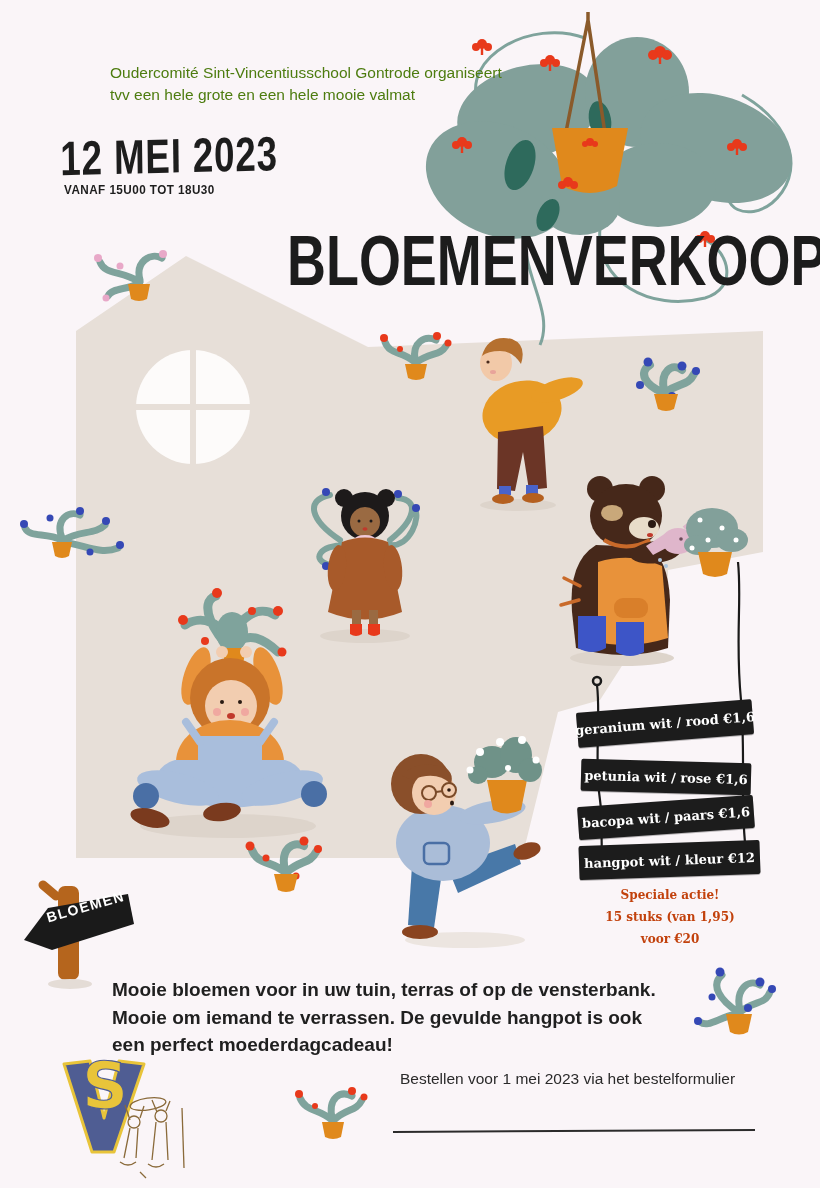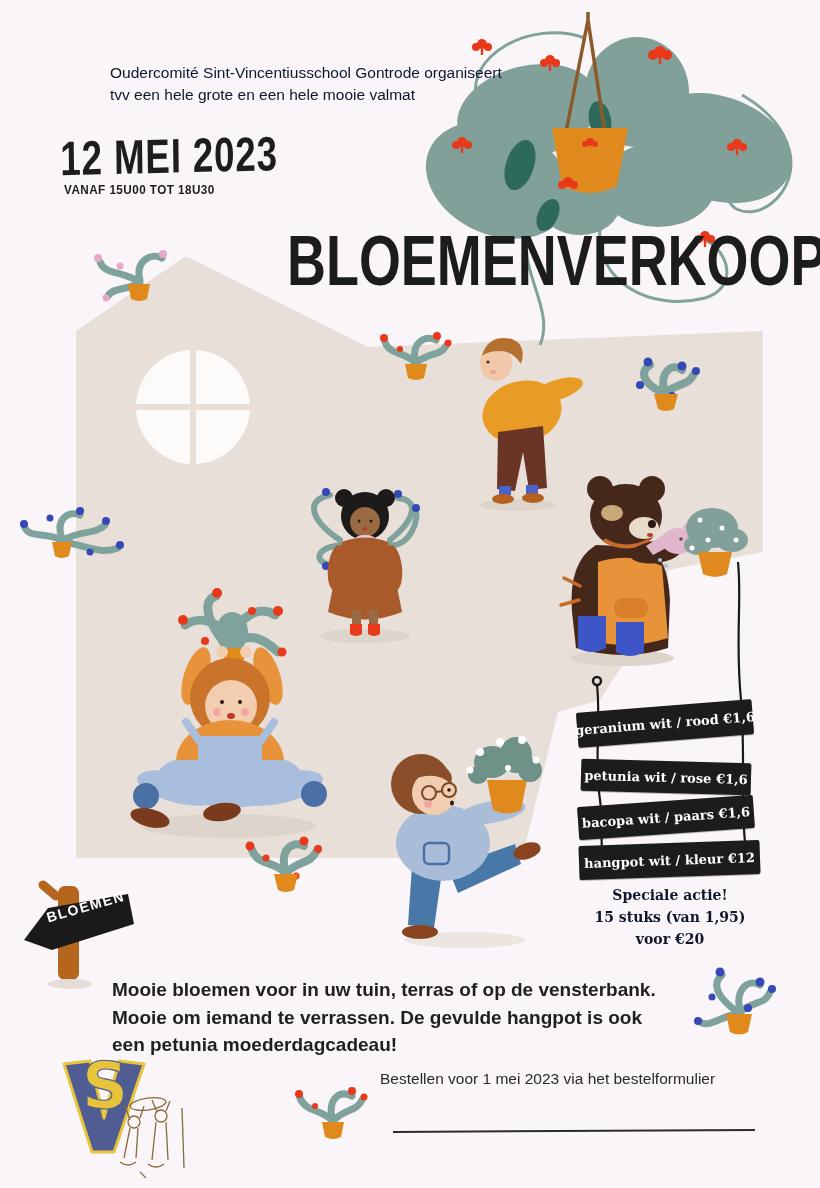--- a/index.html
+++ b/index.html
@@ -2,44 +2,44 @@
 <html><head>
 <meta charset="utf-8">
 <style>
   html,body{margin:0;padding:0;}
   body{font-family:"Liberation Sans",sans-serif;background:#ffffff;}
   .poster{position:relative;width:820px;height:1188px;background:#faf5f8;overflow:hidden;}
   .illo{position:absolute;inset:0;z-index:1;}
   .textlayer{position:absolute;inset:0;z-index:2;}
   .abs{position:absolute;}
 
-  .organizer{left:110px;top:62px;font-size:15.5px;line-height:21.5px;color:#0f172a;}
+  .organizer{left:110px;top:62px;font-size:15.5px;line-height:21.5px;color:#4d7c0f;}
   .date{left:60px;top:130px;font-size:46px;font-weight:bold;color:#1d1d1d;letter-spacing:1px;
         transform:scale(0.8,1.05) rotate(-1deg);transform-origin:left top;white-space:nowrap;}
   .time{left:64px;top:182px;font-size:13px;font-weight:bold;color:#1d1d1d;letter-spacing:0.5px;
         transform:scaleX(0.9);transform-origin:left top;}
   .title{left:287px;top:220px;font-size:58px;font-weight:bold;color:#1c1c1c;white-space:nowrap;
          transform:scale(0.93,1.2);transform-origin:left top;letter-spacing:0px;}
 
   .price-sign{background:#1c1c1c;color:#ffffff;display:flex;align-items:center;justify-content:center;
               font-family:"DejaVu Serif",serif;font-weight:bold;font-size:13px;border-radius:2px;
               box-shadow:0 1px 0 rgba(0,0,0,.25);white-space:nowrap;}
   .sign1{left:577px;top:706px;width:176px;height:35px;transform:rotate(-4.5deg);}
   .sign2{left:581px;top:761px;width:170px;height:32px;transform:rotate(1.5deg);}
   .sign3{left:578px;top:801px;width:176px;height:33px;transform:rotate(-4deg);}
   .sign4{left:579px;top:843px;width:181px;height:34px;transform:rotate(-2deg);}
 
-  .offer{left:555px;top:884px;width:230px;text-align:center;color:#0f172a;
-         font-family:"DejaVu Serif",serif;font-weight:bold;font-size:14px;line-height:22px;}
+  .offer{left:555px;top:884px;width:230px;text-align:center;color:#c2410c;
+         font-family:"DejaVu Serif",serif;font-weight:bold;font-size:12px;line-height:22px;}
 
   .signpost-label{left:41px;top:911px;width:88px;text-align:center;color:#fff;
          font-size:14px;font-weight:bold;letter-spacing:1.5px;transform:rotate(-16deg);transform-origin:left top;}
 
   .description{left:112px;top:976px;font-size:19px;font-weight:bold;color:#1f1f1f;line-height:27.5px;}
-  .ordering{left:380px;top:1068px;width:375px;text-align:left;font-size:15.5px;color:#2a2a2a;line-height:22.5px;}
+  .ordering{left:380px;top:1068px;width:375px;text-align:center;font-size:15.5px;color:#2a2a2a;line-height:22.5px;}
   .sigline{left:393px;top:1130px;width:362px;border-top:2px solid #2b2b2b;transform:rotate(-0.3deg);}
 </style>
 </head>
 <body>
 
 <div class="poster">
 
   <svg class="illo" width="820" height="1188" viewBox="0 0 820 1188">
 
     <g>
@@ -394,21 +394,21 @@
       <div>Speciale actie!</div>
       <div>15 stuks (van 1,95)</div>
       <div>voor €20</div>
     </div>
 
     <div class="abs signpost-label">BLOEMEN</div>
 
     <div class="abs description">
       <div>Mooie bloemen voor in uw tuin, terras of op de vensterbank.</div>
       <div>Mooie om iemand te verrassen. De gevulde hangpot is ook</div>
-      <div>een petunia moederdagcadeau!</div>
+      <div>een perfect moederdagcadeau!</div>
     </div>
 
     <div class="abs ordering">
       <div>Bestellen voor 1 mei 2023 via het bestelformulier</div>
     </div>
 
     <div class="abs sigline"></div>
   </div>
 </div>
 

